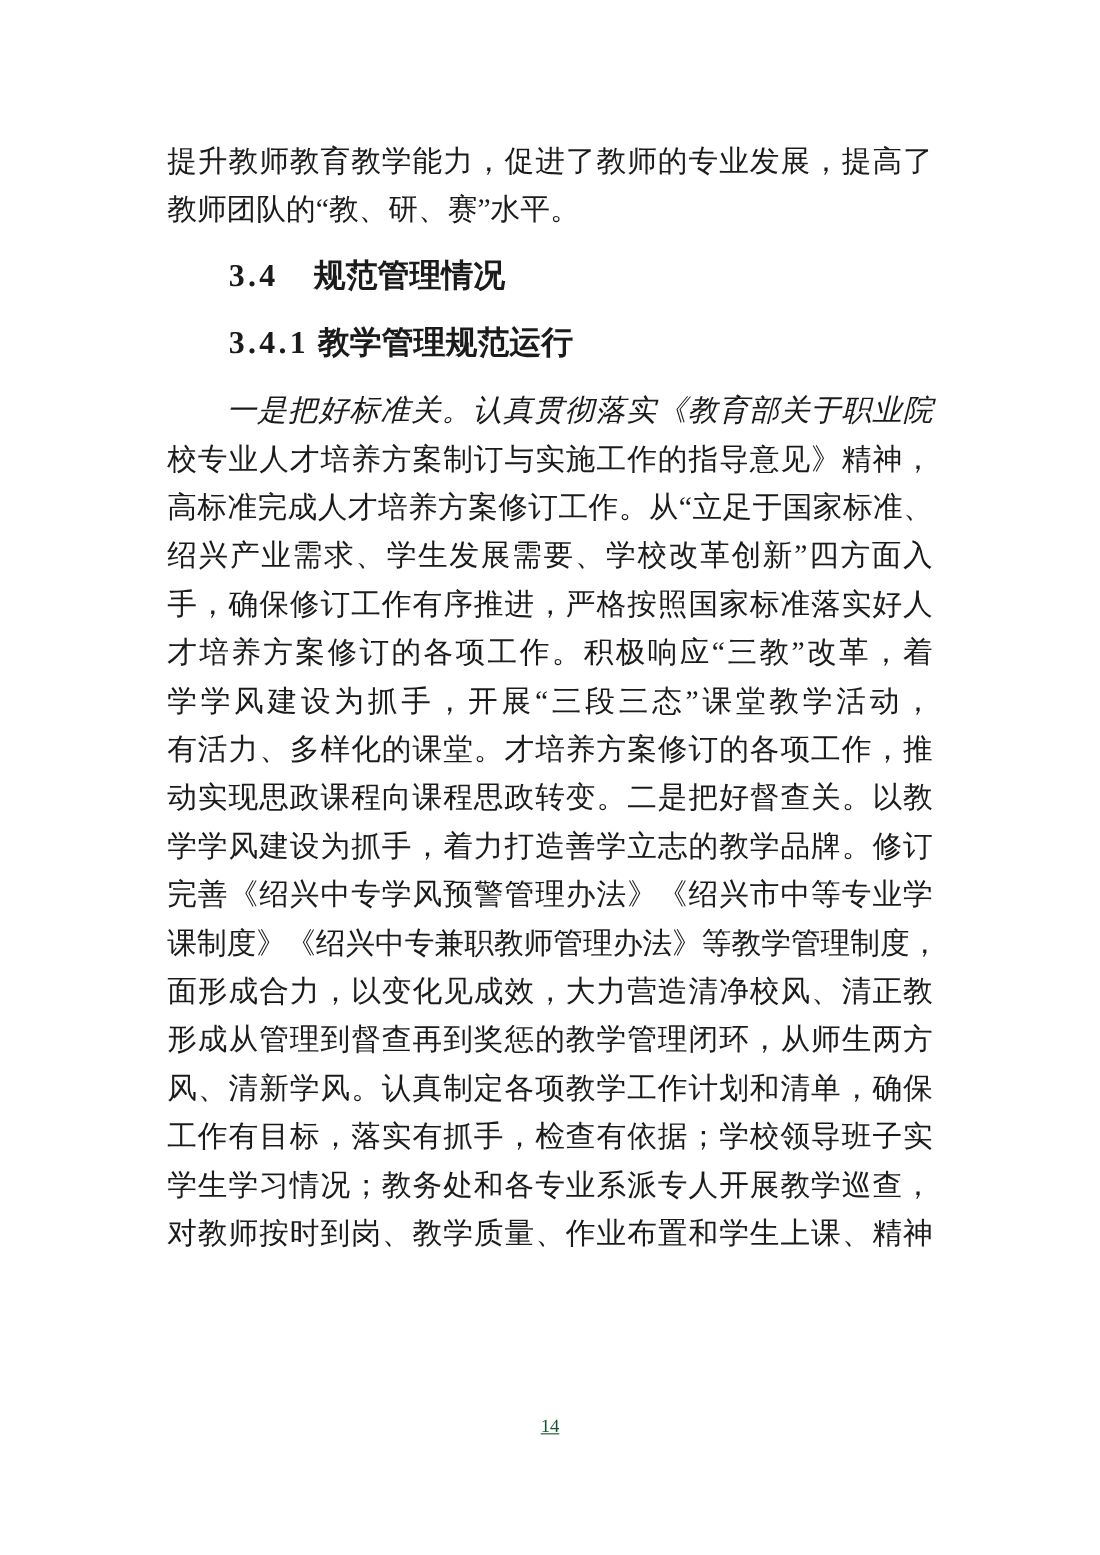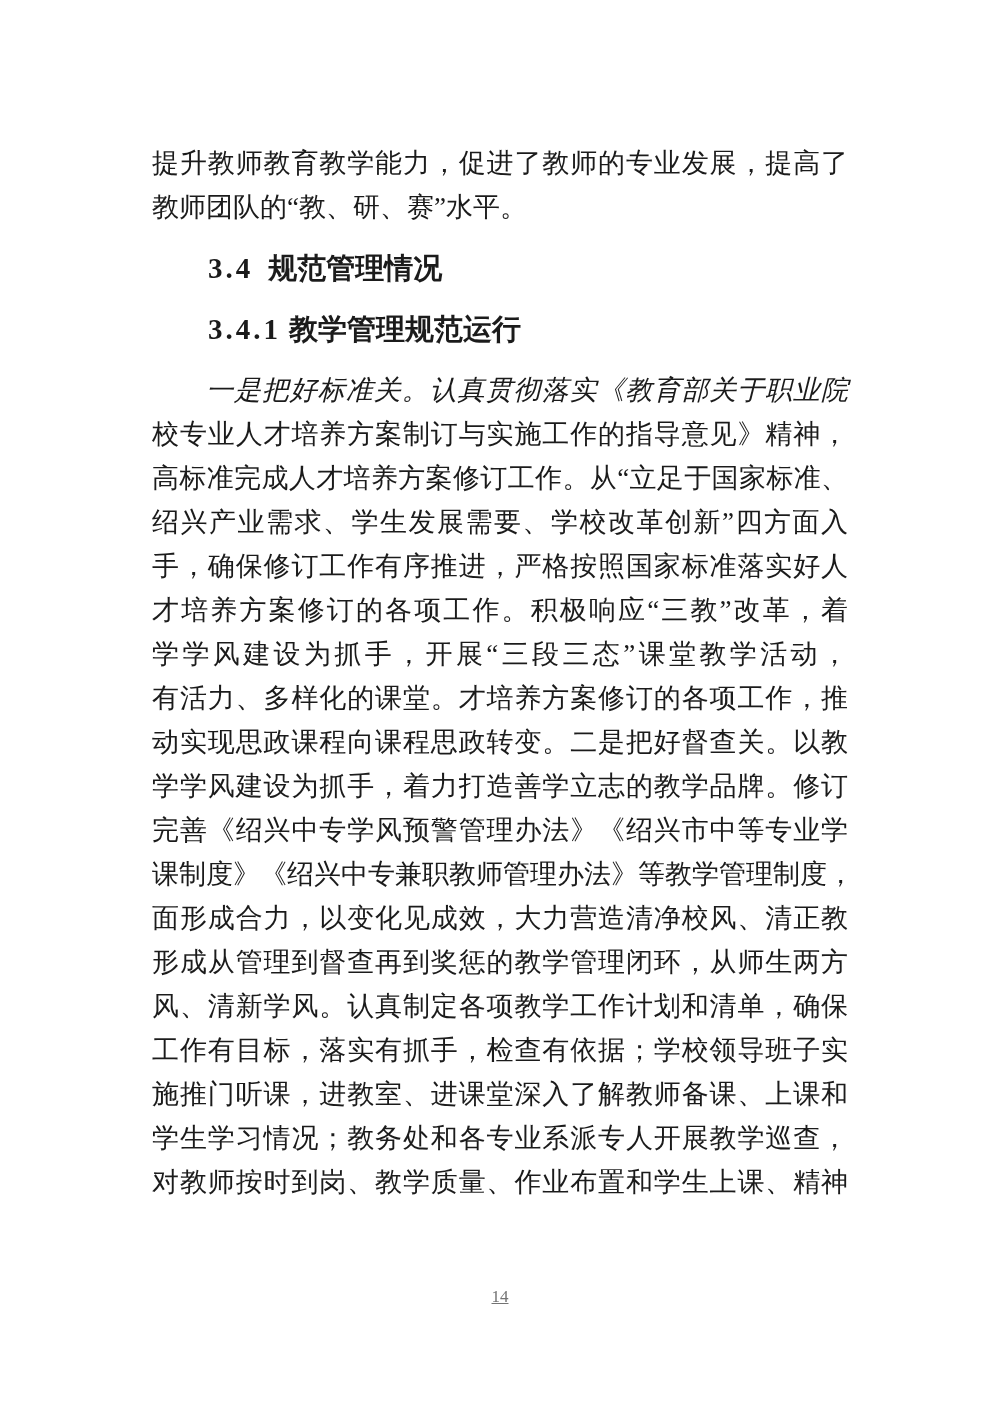--- a/index.html
+++ b/index.html
@@ -12,21 +12,21 @@
     width: 1000px;
     height: 1414px;
     margin: 0 auto;
     background: #ffffff;
     color: #1b1b1b;
     font-family: "Liberation Serif", "DejaVu Serif", serif;
     overflow: hidden;
   }
   .content {
     position: absolute;
-    top: 141px;
+    top: 124px;
     left: 152px;
     width: 696px;
   }
   .line {
     font-size: 27px;
     line-height: 44px;
     height: 44px;
     text-align: justify;
     text-align-last: justify;
     white-space: nowrap;
@@ -43,34 +43,34 @@
     font-size: 29px;
     line-height: 44px;
     height: 44px;
     font-weight: bold;
     margin: 17px 0;
     text-indent: 56px;
     white-space: nowrap;
   }
   .heading .num {
     letter-spacing: 3px;
-    margin-right: 15px;
+    margin-right: 32px;
   }
   .heading.sub .num {
     margin-right: 8px;
   }
   .footer {
     position: absolute;
     top: 1286px;
     left: 0;
     width: 100%;
     text-align: center;
     font-size: 17px;
     line-height: 22px;
-    color: #737373;
+    color: #14532d;
     text-decoration: underline;
   }
 </style>
 </head>
 <body>
 
 <div class="page">
   <div class="content">
 
     <div class="para">
@@ -96,21 +96,20 @@
       <div class="line">学学风建设为抓手，开展“三段三态”课堂教学活动，</div>
       <div class="line">有活力、多样化的课堂。才培养方案修订的各项工作，推</div>
       <div class="line">动实现思政课程向课程思政转变。二是把好督查关。以教</div>
       <div class="line">学学风建设为抓手，着力打造善学立志的教学品牌。修订</div>
       <div class="line">完善《绍兴中专学风预警管理办法》《绍兴市中等专业学</div>
       <div class="line">课制度》《绍兴中专兼职教师管理办法》等教学管理制度，</div>
       <div class="line">面形成合力，以变化见成效，大力营造清净校风、清正教</div>
       <div class="line">形成从管理到督查再到奖惩的教学管理闭环，从师生两方</div>
       <div class="line">风、清新学风。认真制定各项教学工作计划和清单，确保</div>
       <div class="line">工作有目标，落实有抓手，检查有依据；学校领导班子实</div>
-      <div class="line">施推门听课，进教室、进课堂深入了解教师备课、上课和</div>
       <div class="line">学生学习情况；教务处和各专业系派专人开展教学巡查，</div>
       <div class="line">对教师按时到岗、教学质量、作业布置和学生上课、精神</div>
     </div>
 
   </div>
 
   <div class="footer">14</div>
 </div>
 
 </body></html>

